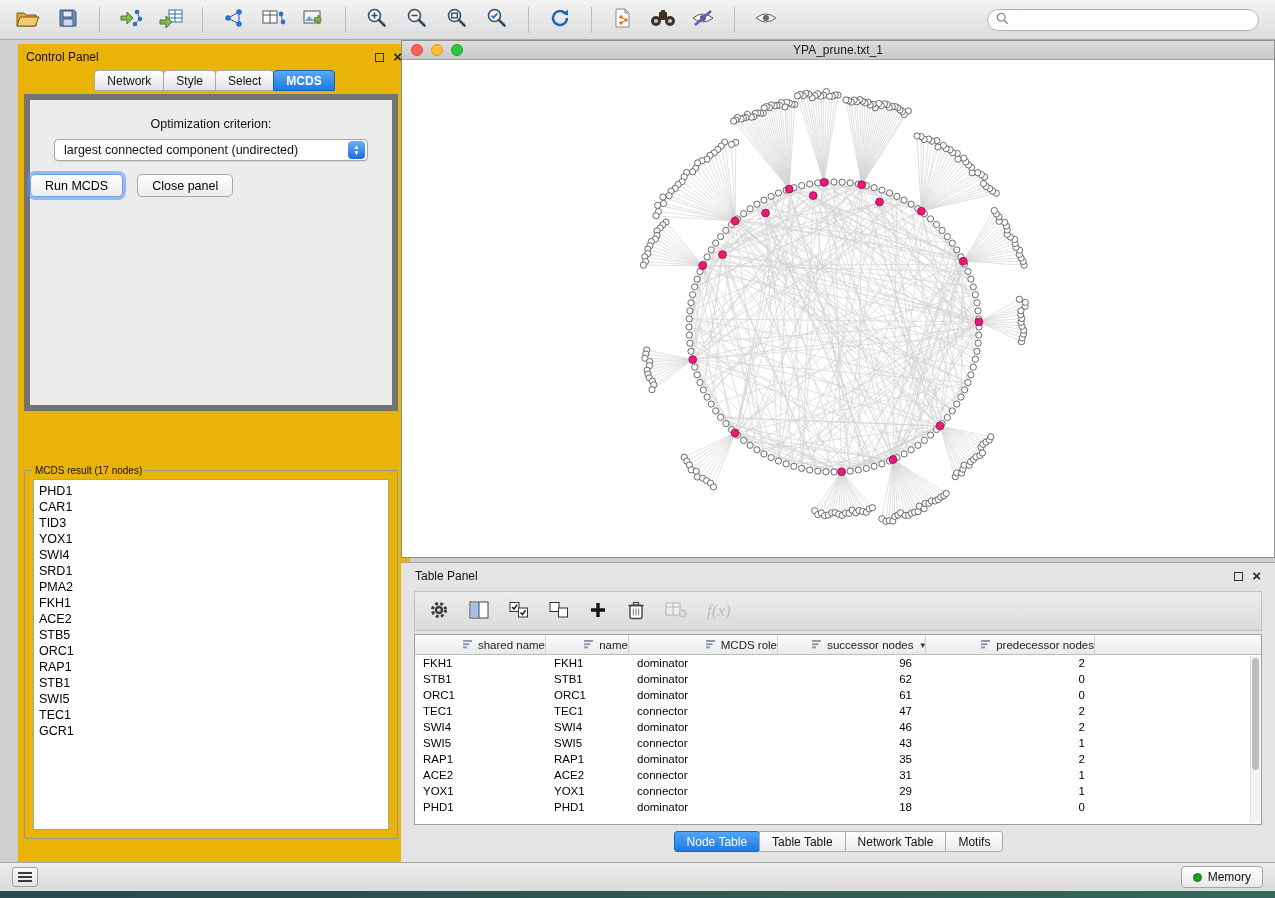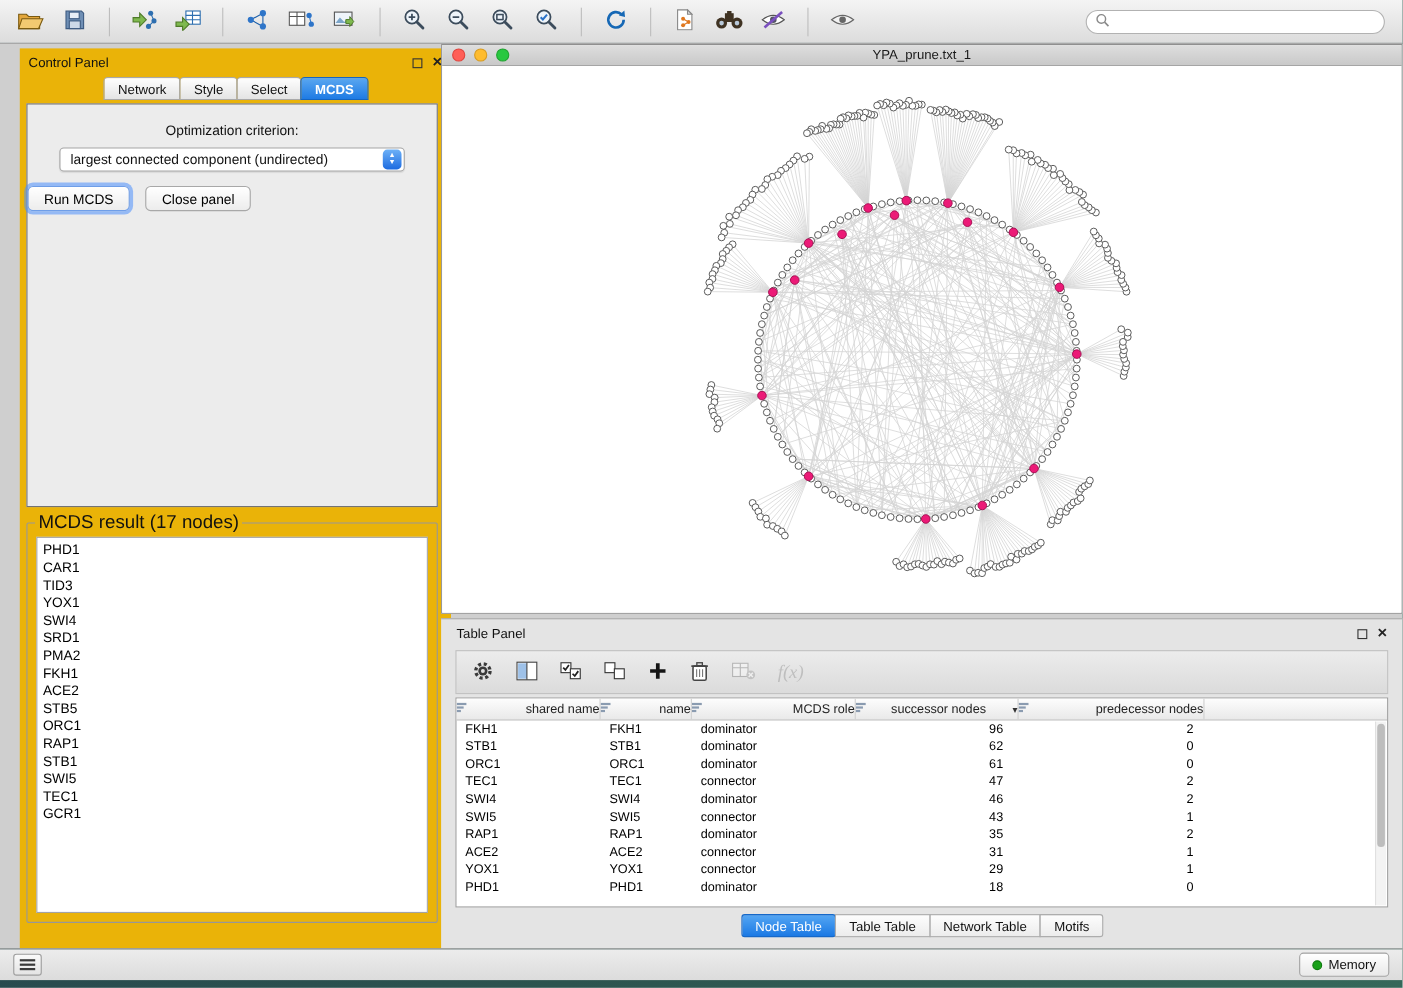--- a/index.html
+++ b/index.html
@@ -23,33 +23,33 @@
 .control-panel{position:absolute;left:18px;top:4px;width:392px;bottom:0;background:#eab308}
 .cp-header{height:26px;display:flex;align-items:center;padding:0 8px}
 .cp-title{font-size:12px;color:#111}
 .win-btns{margin-left:auto;display:flex;align-items:center;gap:9px}
 .win-sq{width:9px;height:9px;border:1.4px solid #333}
 .win-x{font-size:15px;font-weight:bold;color:#222;line-height:10px}
 .cp-tabs{display:flex;justify-content:center;position:relative;z-index:2}
 .cp-tab{height:21px;padding:3px 12px 0;background:linear-gradient(#fefefe,#e4e4e4);border:1px solid #a9a9a9;
         border-radius:4px 4px 0 0;margin-right:-1px;font-size:12px}
 .cp-tab.active{background:linear-gradient(#5aa7f0,#1e7be4);color:#fff;border-color:#1565c0;font-weight:bold}
-.cp-body{position:absolute;left:6px;right:12px;top:51px;height:367px;background:#ececec;border:1px solid #737373;margin-top:-1px}
+.cp-body{position:absolute;left:6px;right:12px;top:51px;height:317px;background:#ececec;border:6px solid #737373;margin-top:-1px}
 .opt-label{text-align:center;margin-top:17px;font-size:12.5px}
 .mac-select{width:314px;height:22px;margin:8px auto 0;background:#fff;border:1px solid #a6a6a6;border-radius:4px;
             display:flex;align-items:center;padding-left:9px;font-size:12.5px;box-shadow:0 1px 1px rgba(0,0,0,.08)}
 .mac-stepper{margin-left:auto;margin-right:2px;width:17px;height:18px;border-radius:4px;
              background:linear-gradient(#6db1f7,#1d6be0);color:#fff;display:flex;flex-direction:column;
              align-items:center;justify-content:center;font-size:6.5px;line-height:6.5px}
 .cp-btn-row{display:flex;justify-content:flex-start;gap:14px;margin-top:13px}
 .cp-btn{height:23px;padding:0 14px;background:linear-gradient(#ffffff,#ececec);border:1px solid #a8a8a8;
         border-radius:5px;font-size:12.5px;font-family:"Liberation Sans",sans-serif}
 .cp-btn.focus{box-shadow:0 0 0 3px rgba(77,144,254,.55);border-color:#6f9ee8}
 .mcds-fieldset{position:absolute;left:6px;right:12px;top:421px;height:374px;border:1px solid #979797;border-radius:2px}
-.mcds-fieldset legend{font-size:17px;margin-left:7px;padding:0 3px}
+.mcds-fieldset legend{font-size:10px;margin-left:7px;padding:0 3px}
 .mcds-list{position:absolute;left:8px;right:8px;top:3px;bottom:8px;background:#fff;border:1px solid #a3a3a3;
            padding:3px 5px;overflow:hidden}
 .mcds-item{font-size:12.5px;line-height:16px;color:#000}
 
 
 .network-window{position:absolute;left:401px;top:0;right:0;height:518px;background:#fff;border:1px solid #8f8f8f}
 .nw-titlebar{height:19px;background:linear-gradient(#dedede,#c9c9c9);border-bottom:1px solid #a5a5a5;position:relative;
              display:flex;align-items:center;justify-content:center;font-size:12px;color:#1a1a1a}
 .lights{position:absolute;left:9px;top:3px;display:flex;gap:8px}
 .light{width:12px;height:12px;border-radius:50%}
@@ -61,21 +61,21 @@
 
 .table-panel{position:absolute;left:401px;top:522px;right:0;bottom:0;background:#e4e4e4;border-top:1px solid #a8a8a8}
 .tp-header{height:26px;display:flex;align-items:center;padding:0 14px}
 .tp-toolbar{margin:2px 13px 3px;height:40px;background:linear-gradient(#ececec,#dbdbdb);border:1px solid #c2c2c2;
             display:flex;align-items:center;padding:0 14px;gap:20px}
 .tp-tool{display:flex;justify-content:center}
 .tp-tool.disabled{opacity:.42}
 .fx-label{font-family:"Liberation Serif",serif;font-style:italic;font-size:17px;color:#8d8d8d}
 .tp-table{margin:0 13px;height:191px;background:#fff;border:1px solid #9e9e9e;position:relative;overflow:hidden}
 .thead{display:flex;height:20px;background:linear-gradient(#fdfdfd,#e9e9e9);border-bottom:1px solid #bdbdbd}
-.th{display:flex;align-items:center;justify-content:space-between;gap:5px;border-right:1px solid #d0d0d0;font-size:11.5px;color:#222}
+.th{display:flex;align-items:center;justify-content:flex-end;gap:5px;border-right:1px solid #d0d0d0;font-size:11.5px;color:#222}
 .th.fill,.td.fill{flex:1;border-right:none}
 .col0{width:131px}.col1{width:83px}.col2{width:149px}.col3{width:148px}.col4{width:169px}
 .caret{font-size:9px;color:#333;margin-left:2px}
 .tbody{position:relative}
 .tr{display:flex;height:16px;align-items:center}
 .td{font-size:11.5px;padding:0 8px;white-space:nowrap;overflow:hidden;color:#000}
 .td.num{text-align:right;padding-right:14px}
 .td.col4.num{padding-right:10px}
 .v-scroll{position:absolute;top:21px;right:1px;width:10px;bottom:1px;background:#f3f3f3;border-left:1px solid #e0e0e0}
 .v-thumb{position:absolute;top:2px;left:1px;width:7px;height:112px;background:#bdbdbd;border-radius:4px}

